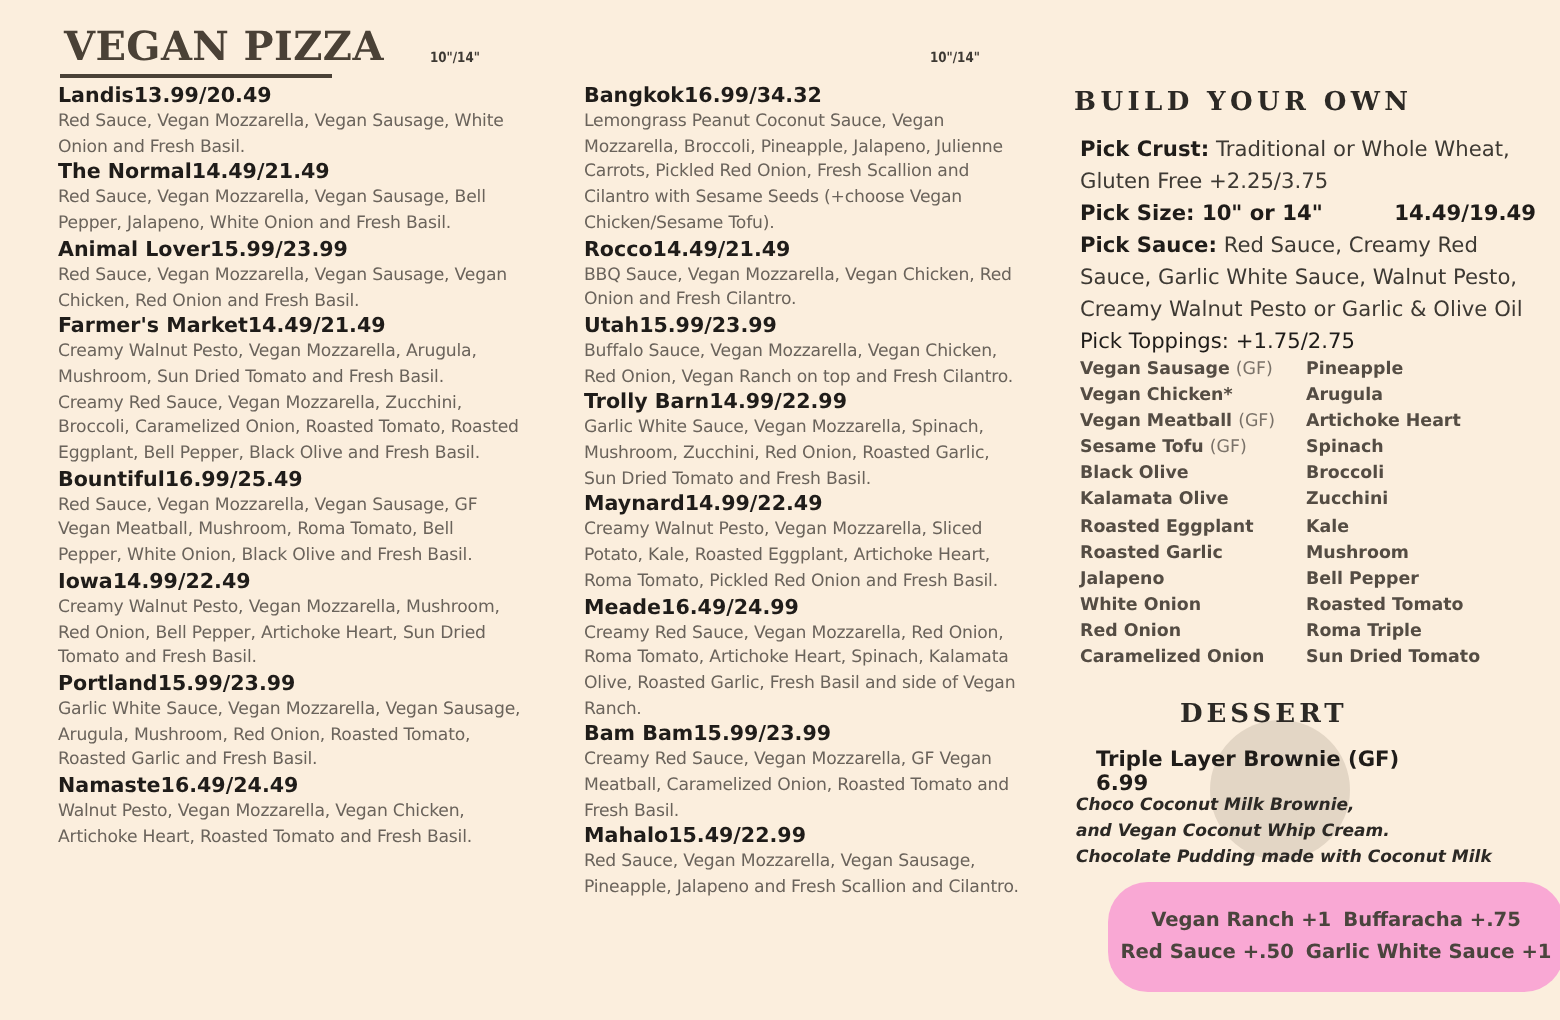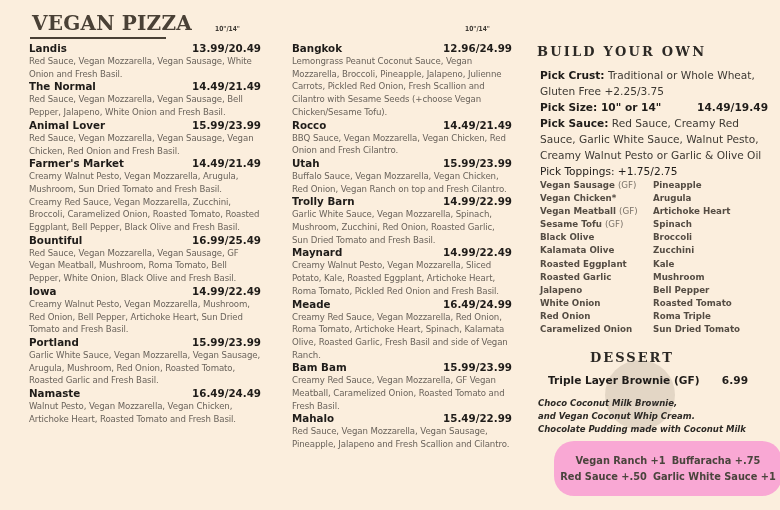--- a/index.html
+++ b/index.html
@@ -26,21 +26,21 @@
     position: absolute; left: 30px; top: 37px; width: 136px; height: 2px;
     background: #4a4136;
   }
   .size-hdr {
     position: absolute; font-size: 7px; font-weight: bold; color: #3d3933;
     transform: scaleX(0.85); transform-origin: left;
   }
 
   .item { margin: 0; }
   .item-head {
-    display: flex; justify-content: space-between; align-items: baseline;
+    display: flex; align-items: baseline;
     font-weight: bold; font-size: 10.3px; color: #1f1c19; line-height: 13px;
   }
   .item-desc {
     font-size: 8.6px; color: #6a635b; line-height: 12.7px; letter-spacing: -0.1px;
   }
 
   .list1 { position: absolute; top: 42px; left: 0; width: 232px; }
   .list2 { position: absolute; top: 42px; left: 0; width: 220px; }
 
   .byo-title {
@@ -60,21 +60,21 @@
   .toppings .gf { font-weight: normal; color: #7a7269; }
 
   .dessert-title {
     position: absolute; left: 590px; top: 350px;
     font-family: "DejaVu Serif", serif; font-weight: bold;
     font-size: 13px; letter-spacing: 2px; color: #2c2925;
   }
   .dessert-item {
     position: absolute; left: 548px; top: 374px; width: 200px;
     display: flex; justify-content: space-between;
-    font-weight: bold; font-size: 10.6px; color: #1f1c19;
+    font-weight: bold; font-size: 10.6px; color: #1f1c19; flex-direction: column;
   }
   .dessert-desc {
     position: absolute; left: 538px; top: 397px; width: 232px;
     text-align: left; font-style: italic; font-weight: bold;
     font-size: 8.5px; line-height: 13px; color: #2c2925;
   }
   .watermark {
     position: absolute; left: 605px; top: 360px; width: 70px; height: 70px;
     border-radius: 50%; background: rgba(120,105,90,0.18);
   }
@@ -155,21 +155,21 @@
         </div>
         <div class="item-desc">Walnut Pesto, Vegan Mozzarella, Vegan Chicken, Artichoke Heart, Roasted Tomato and Fresh Basil.</div>
       </div>
     </div>
 </div>
 <div class="col col2">
   <div class="list2" id="list2">
       <div class="item">
         <div class="item-head">
           <span>Bangkok</span>
-          <span>12.96/24.99</span>
+          <span>16.99/34.32</span>
         </div>
         <div class="item-desc">Lemongrass Peanut Coconut Sauce, Vegan Mozzarella, Broccoli, Pineapple, Jalapeno, Julienne Carrots, Pickled Red Onion, Fresh Scallion and Cilantro with Sesame Seeds (+choose Vegan Chicken/Sesame Tofu).</div>
       </div>
       <div class="item">
         <div class="item-head">
           <span>Rocco</span>
           <span>14.49/21.49</span>
         </div>
         <div class="item-desc">BBQ Sauce, Vegan Mozzarella, Vegan Chicken, Red Onion and Fresh Cilantro.</div>
       </div>

